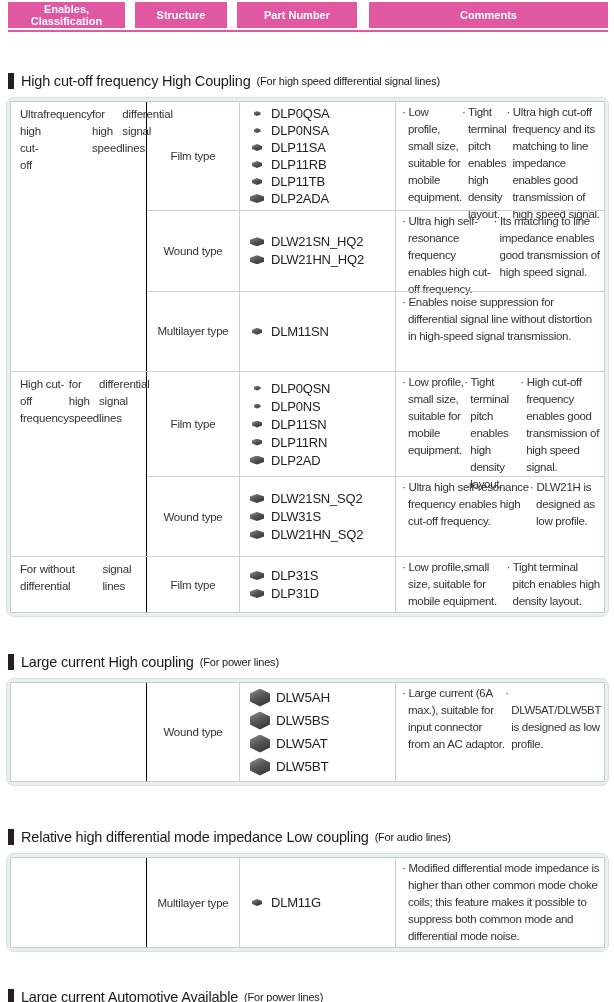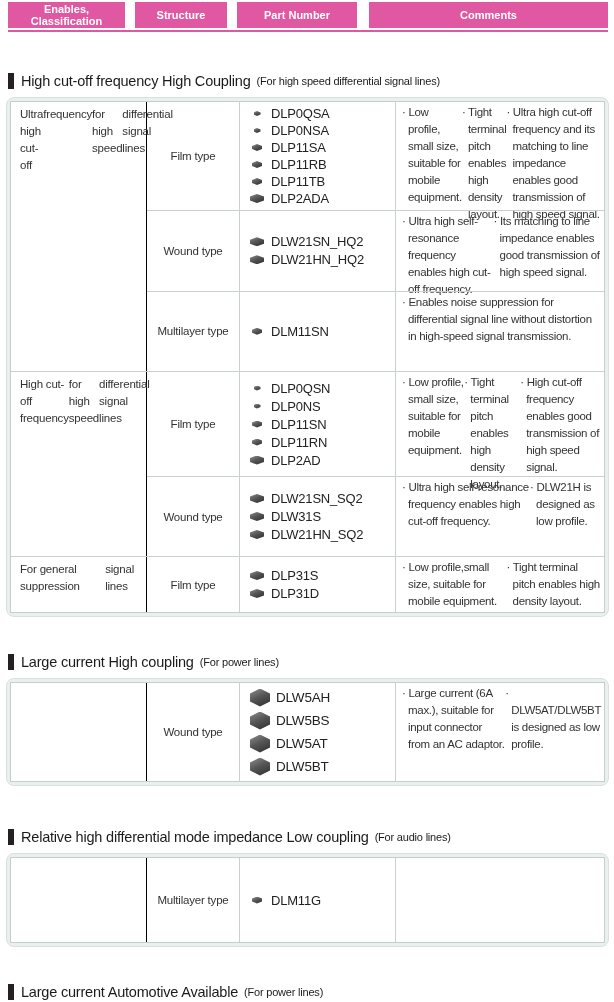--- a/index.html
+++ b/index.html
@@ -283,21 +283,21 @@
         <div class="comm-cell">
           <div class="citem">· Ultra high self-resonance frequency enables high cut-off frequency.</div>
           <div class="citem">· DLW21H is designed as low profile.</div>
         </div>
       </div>
     </div>
   </div>
 
   <div class="group">
     <div class="class-cell">
-      <div>For general suppression</div>
+      <div>For without differential</div>
       <div>signal lines</div>
     </div>
     <div class="rows">
       <div class="row rh54">
         <div class="struct-cell">
               <span>Film type</span>
             </div>
         <div class="parts-cell">
           <div class="part">
                 <span class="chipbox">
@@ -391,20 +391,21 @@
             </div>
         <div class="parts-cell">
           <div class="part">
                 <span class="chipbox">
                   <span class="chip c-s"></span>
                 </span>
                 <span>DLM11G</span>
               </div>
         </div>
         <div class="comm-cell">
+          <div class="citem">· Modified differential mode impedance is higher than other common mode choke coils; this feature makes it possible to suppress both common mode and differential mode noise.</div>
         </div>
       </div>
     </div>
   </div>
  </div>
 </div>
 
 <div class="sec-title mt4">
   <span class="bullet"></span>
   <span class="t">Large current Automotive Available</span>

